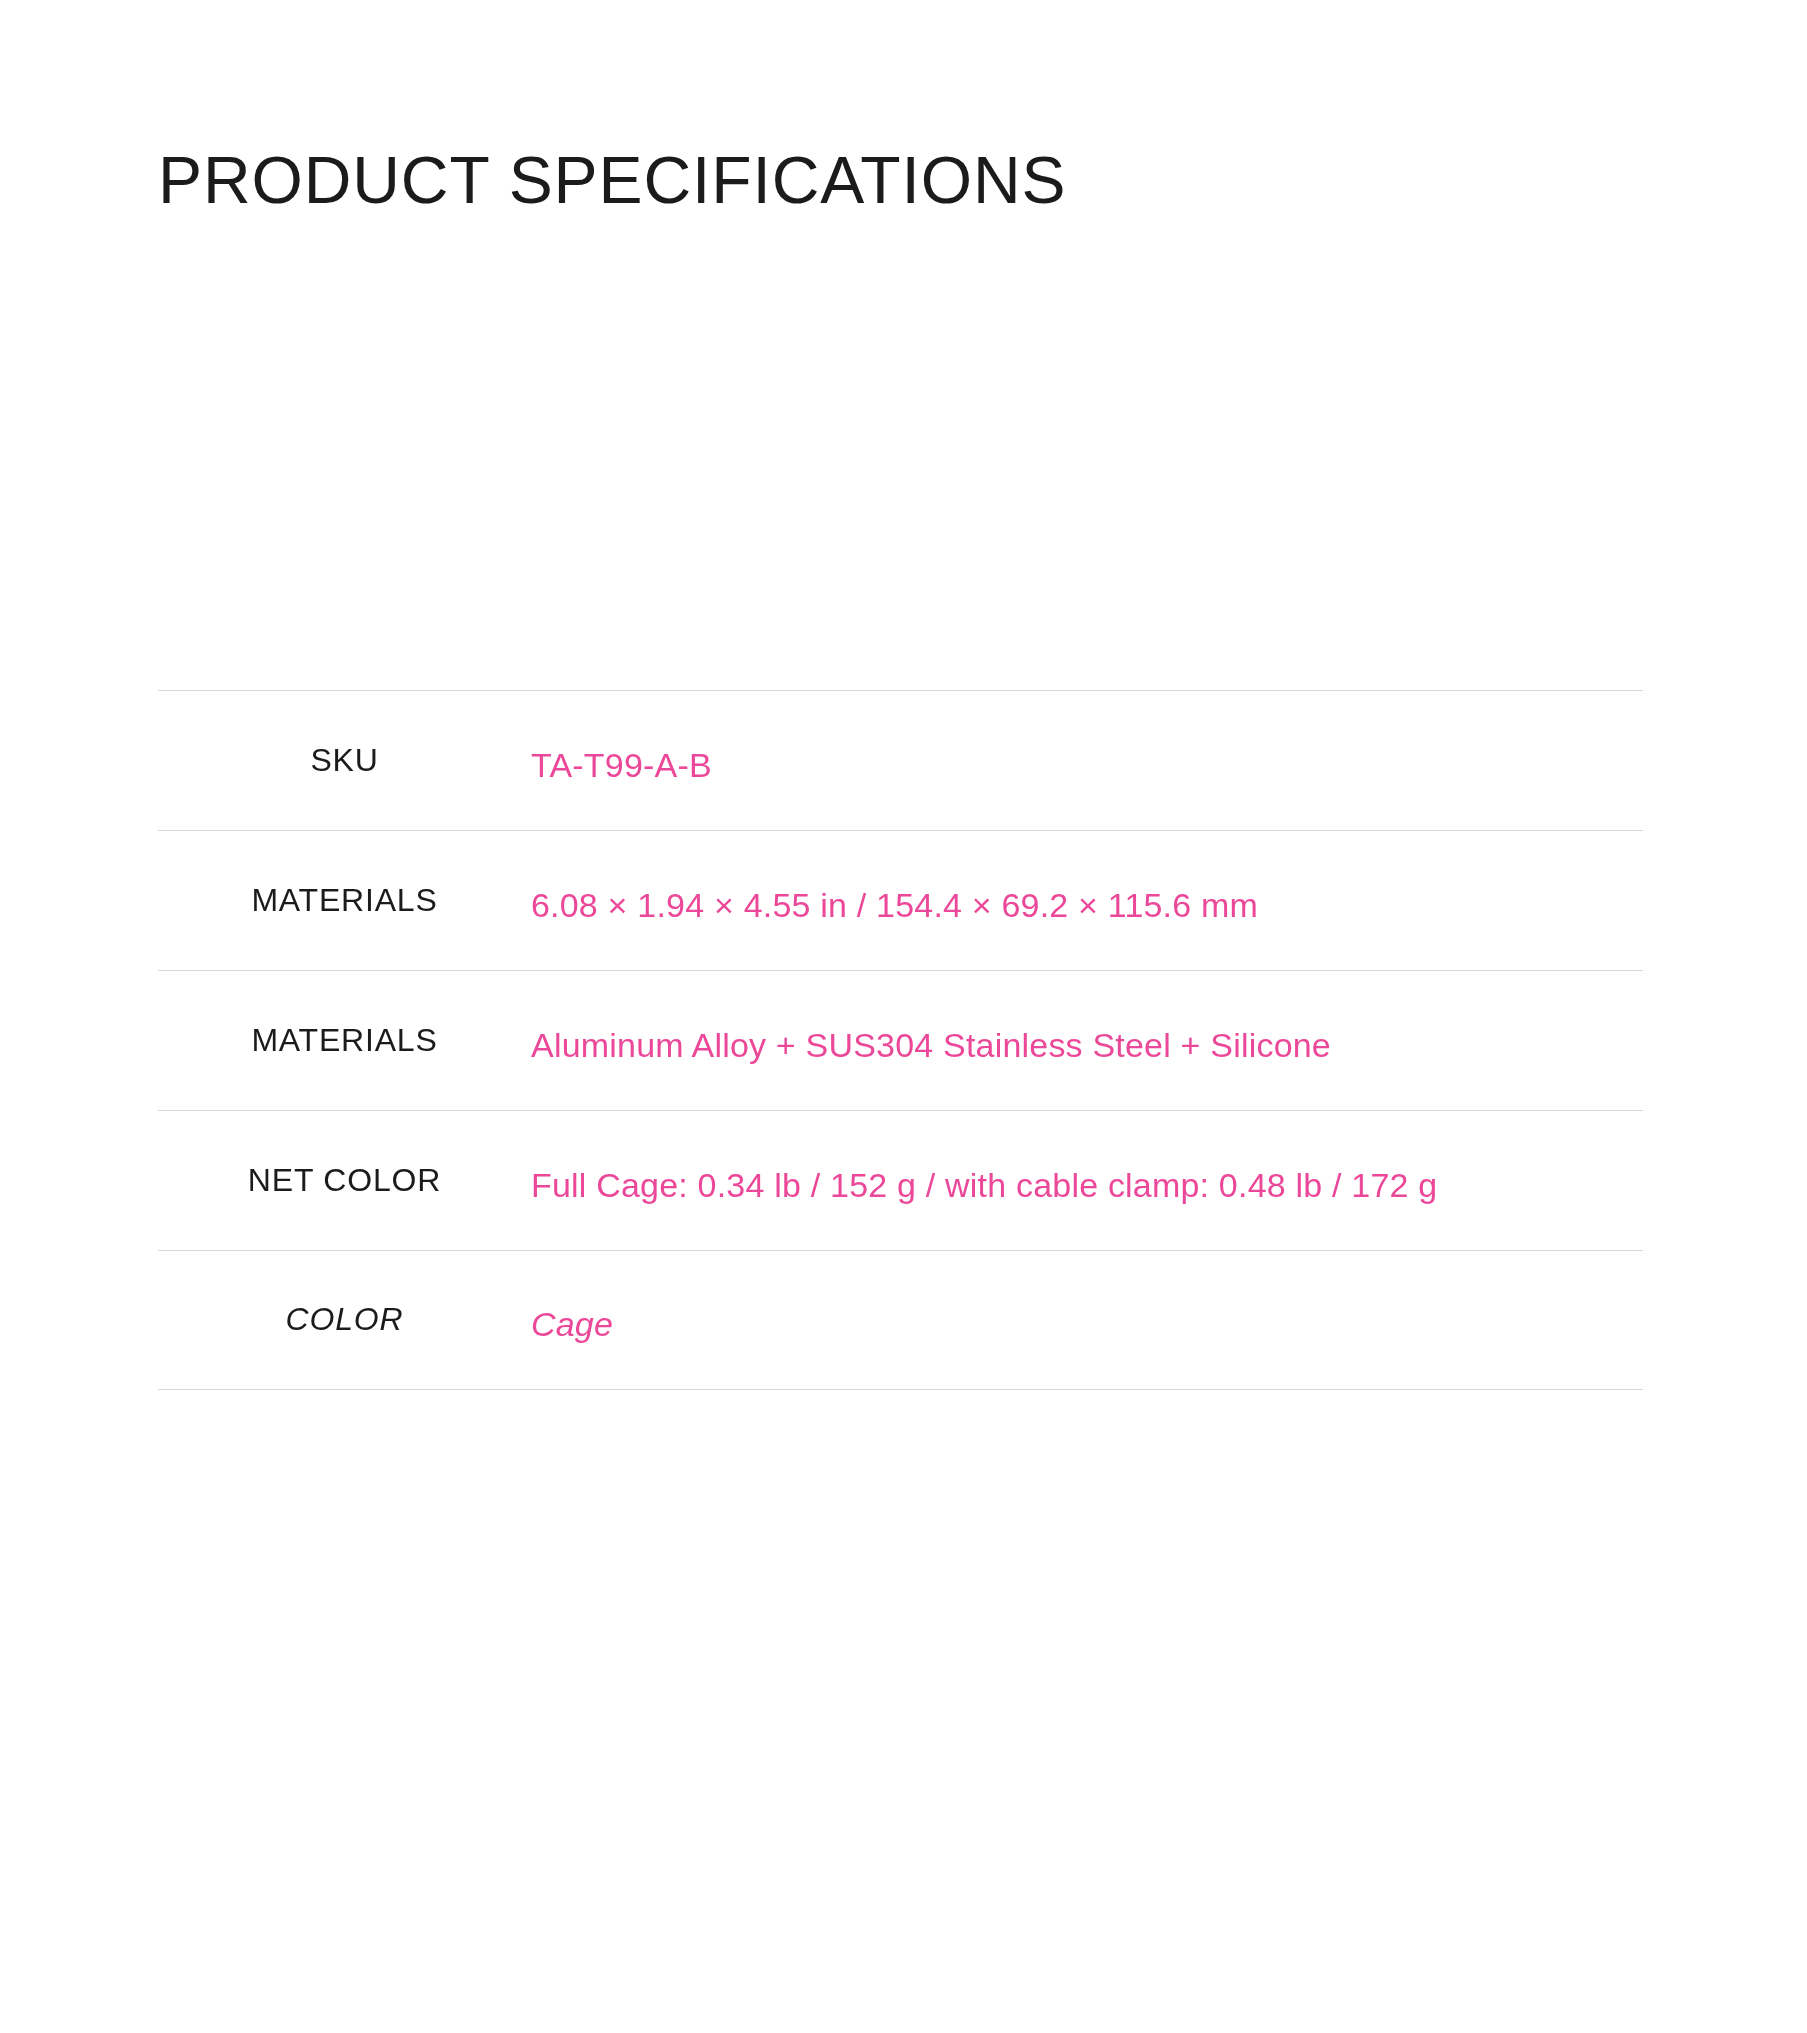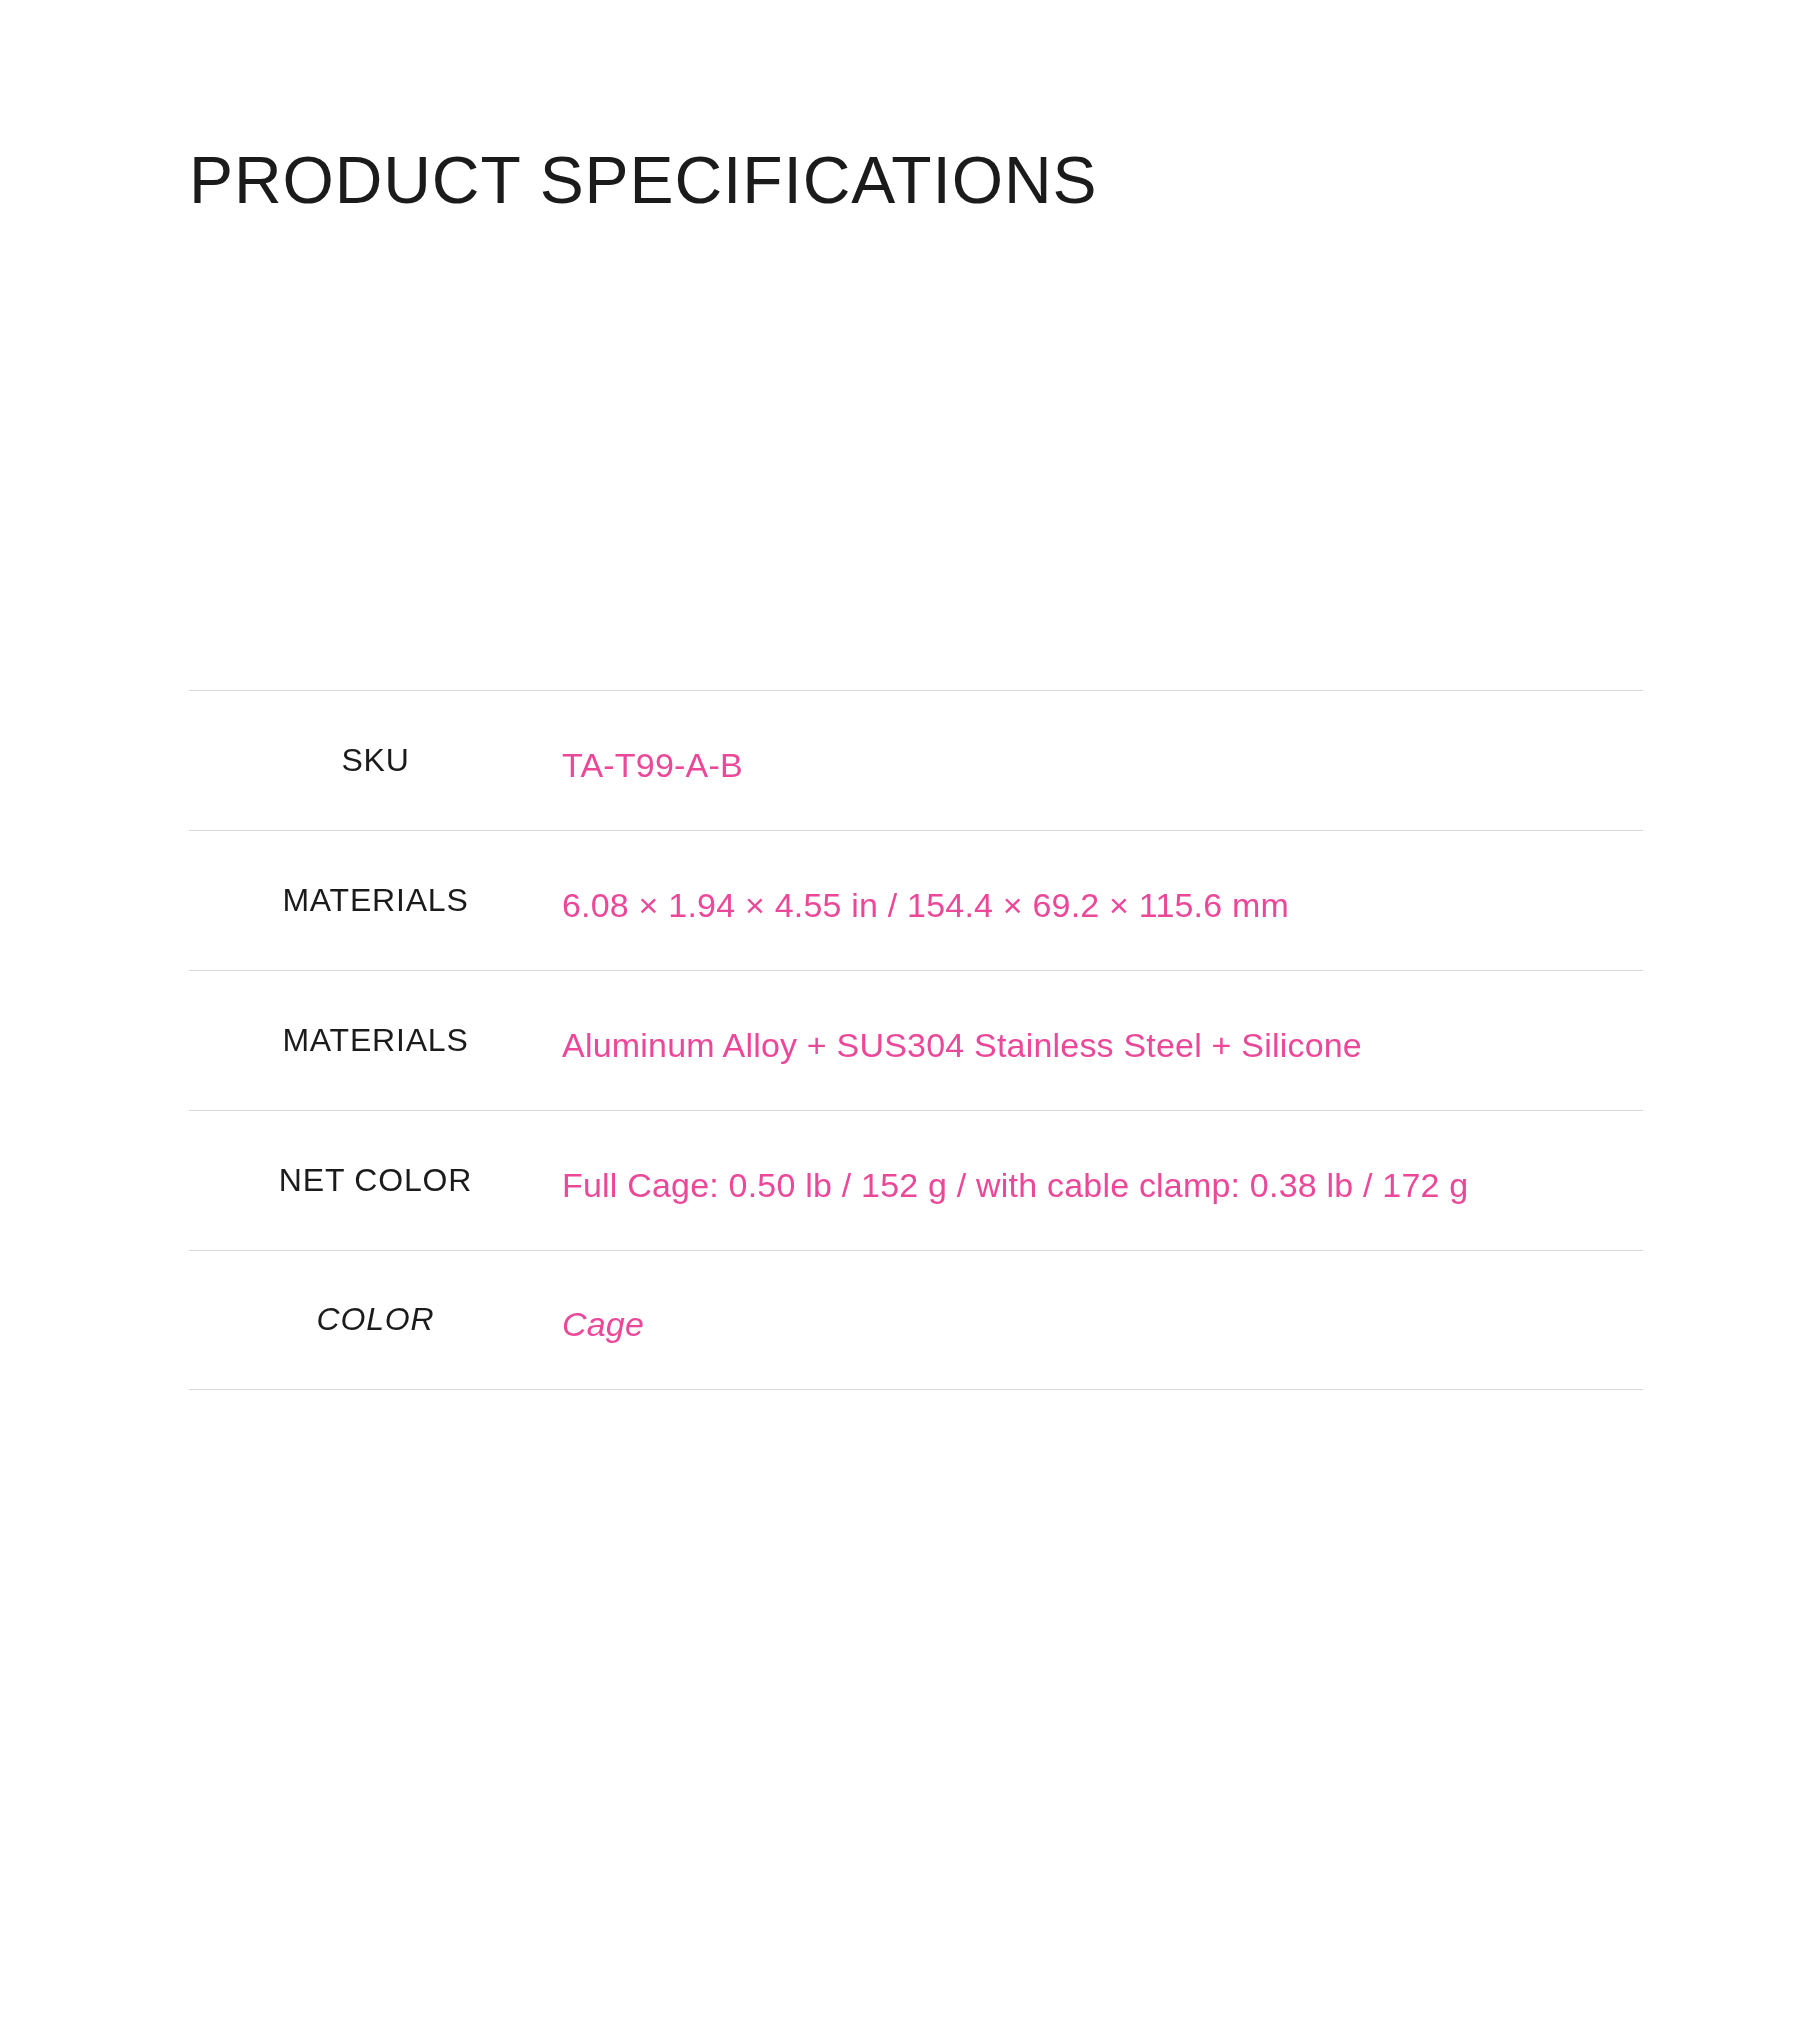--- a/index.html
+++ b/index.html
@@ -13,21 +13,20 @@
     position: relative;
     font-family: "Liberation Sans", "DejaVu Sans", sans-serif;
     color: #1b1b1b;
     -webkit-font-smoothing: antialiased;
   }
   .content {
     position: absolute;
     left: 158px;
     right: 165px;
     top: 0;
-    margin-left: 31px;
   }
   .page-title {
     margin: 0;
     margin-top: 143px;
     font-size: 66px;
     font-weight: 500;
     letter-spacing: 0.9px;
     line-height: 1.15;
     color: #1b1b1b;
     white-space: nowrap;
@@ -85,21 +84,21 @@
       <div class="spec-value">6.08 × 1.94 × 4.55 in / 154.4 × 69.2 × 115.6 mm</div>
     </div>
 
     <div class="spec-row">
       <div class="spec-label">MATERIALS</div>
       <div class="spec-value">Aluminum Alloy + SUS304 Stainless Steel + Silicone</div>
     </div>
 
     <div class="spec-row">
       <div class="spec-label">NET COLOR</div>
-      <div class="spec-value">Full Cage: 0.50 lb / 152 g / with cable clamp: 0.38 lb / 172 g</div>
+      <div class="spec-value">Full Cage: 0.34 lb / 152 g / with cable clamp: 0.48 lb / 172 g</div>
     </div>
 
     <div class="spec-row">
       <div class="spec-label">COLOR</div>
       <div class="spec-value">Cage</div>
     </div>
 
   </div>
 </div>
 

